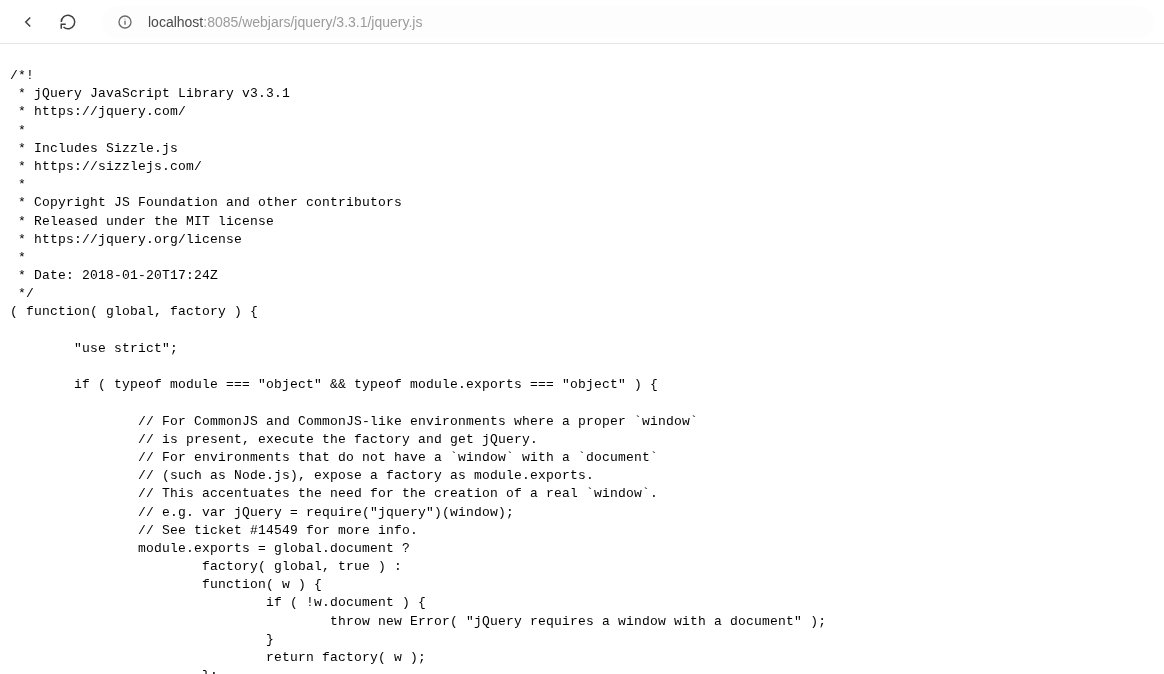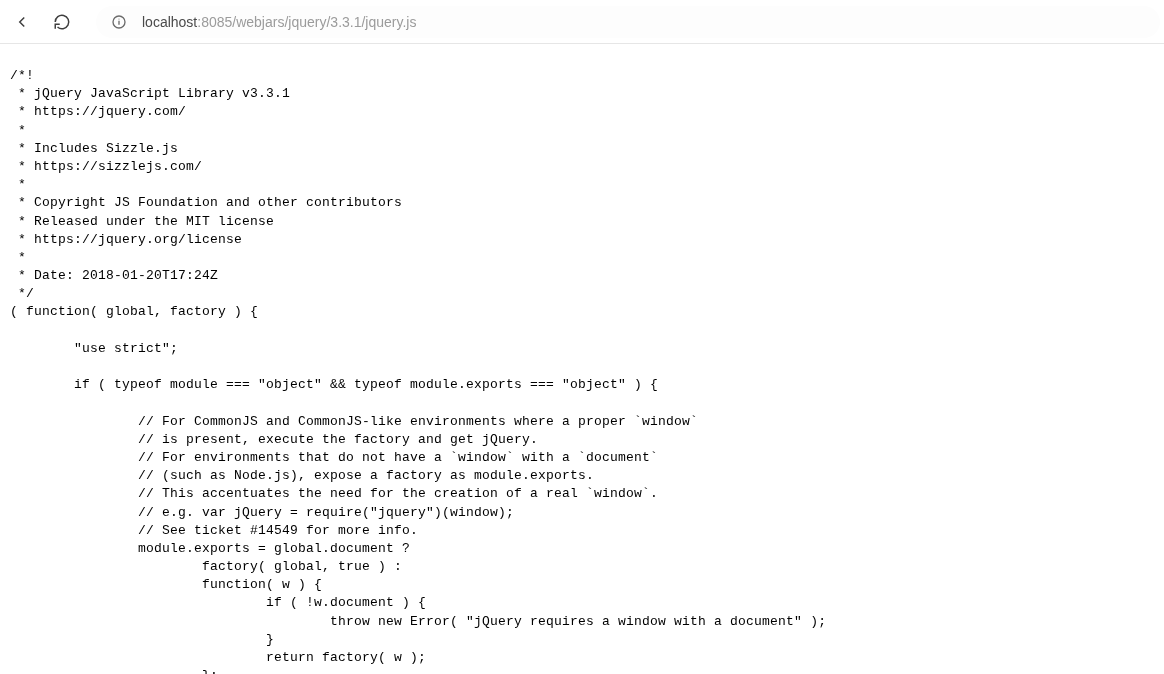--- a/index.html
+++ b/index.html
@@ -2,21 +2,21 @@
 <html><head>
 <meta charset="utf-8">
 <style>
   * { box-sizing: border-box; }
   html, body { margin: 0; padding: 0; width: 1164px; height: 674px; overflow: hidden; font-family: "Segoe UI", Arial, sans-serif; }
   body { background: #ffffff; }
   .topbar {
     display: flex;
     align-items: center;
     height: 44px;
-    padding: 0 4px;
+    padding: 0 10px;
     background: #ffffff;
     border-bottom: 1px solid #e6e6e6;
     gap: 4px;
   }
   .icon-btn {
     width: 36px;
     height: 36px;
     display: flex;
     align-items: center;
     justify-content: center;

